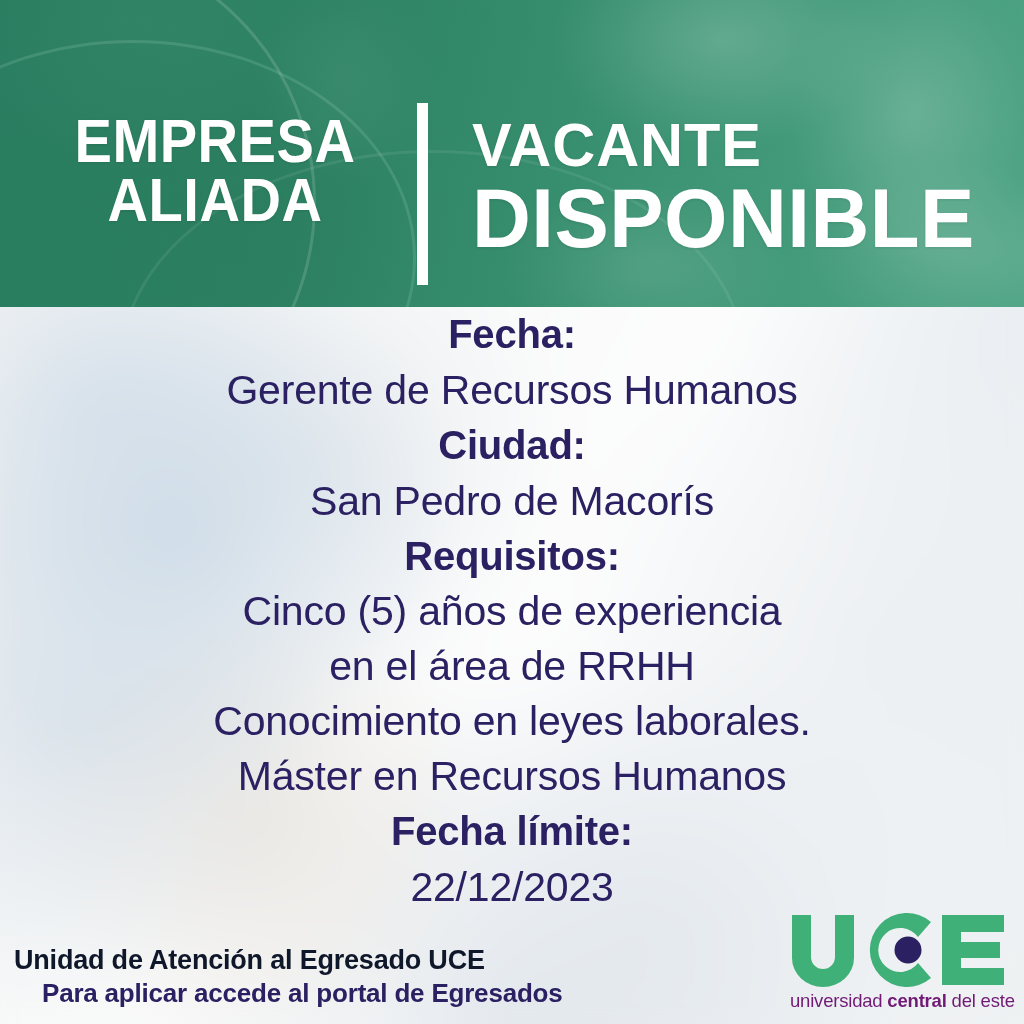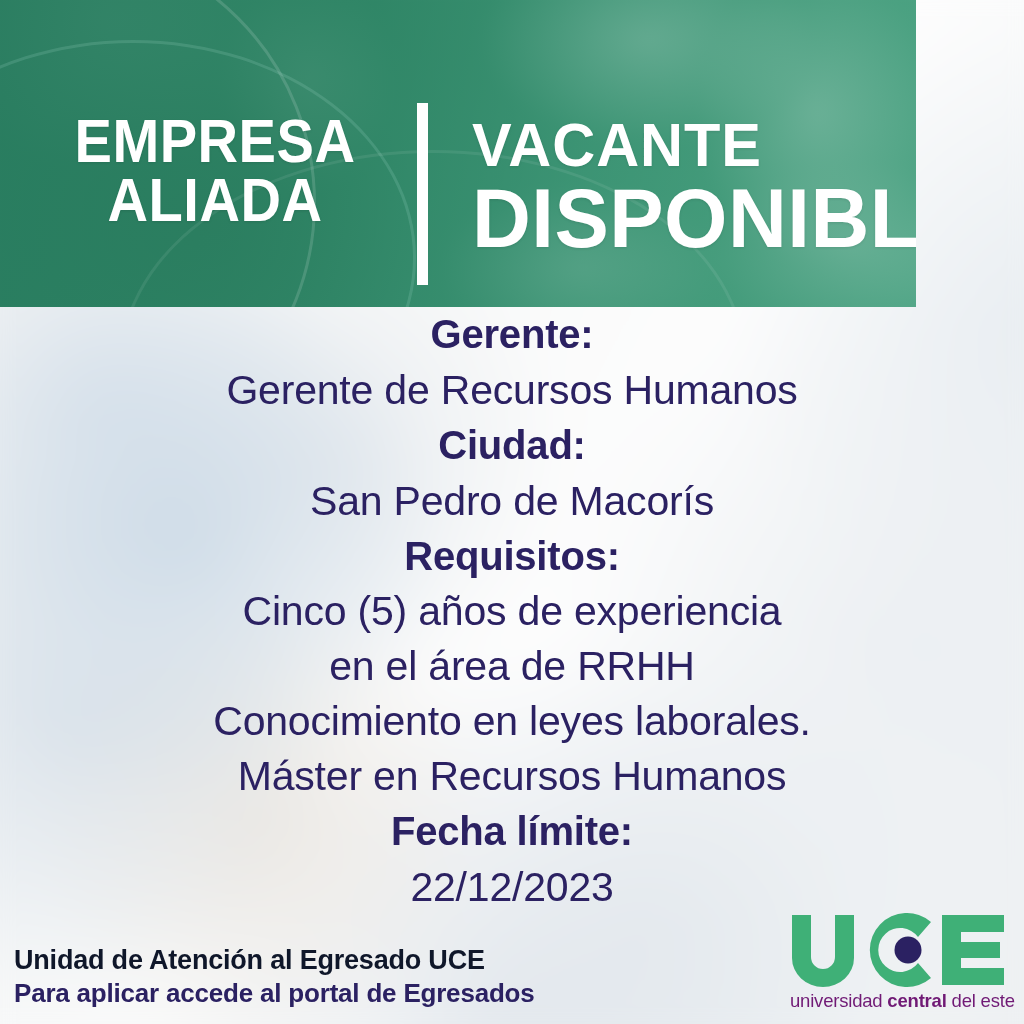--- a/index.html
+++ b/index.html
@@ -36,21 +36,21 @@
       linear-gradient(118deg, #eef0f1 0%, #f7f8f8 34%, #fdfdfd 58%, #f4f6f7 80%, #eceff1 100%);
     filter: blur(22px);
     transform: scale(1.08);
   }
 
   
   .header {
     position: absolute;
     left: 0;
     top: 0;
-    width: 916px;
+    width: 1024px;
     height: 307px;
     overflow: hidden;
   }
   .header-photo {
     position: absolute;
     inset: -14px;
     background:
       
       radial-gradient(ellipse 240px 150px at 70% 16%, rgba(255,255,255,0.50) 0%, rgba(255,255,255,0) 70%),
       radial-gradient(ellipse 170px 210px at 88% 38%, rgba(255,255,255,0.46) 0%, rgba(255,255,255,0) 72%),
@@ -177,20 +177,21 @@
     font-size: 27px;
     letter-spacing: -0.2px;
     white-space: nowrap;
   }
   .f-navy {
     color: #2b2162;
     font-weight: bold;
     font-size: 26px;
     letter-spacing: -0.2px;
     white-space: nowrap;
+    margin-left: 28px;
   }
   .f-navy .reg { font-weight: normal; }
 
   
   .logo {
     position: absolute;
     right: 18px;
     bottom: 12px;
     width: 216px;
     text-align: center;
@@ -229,21 +230,21 @@
       <div class="divider"></div>
 
       <div class="vacante-block">
         <span class="vacante-line">VACANTE</span>
         <span class="disponible-line">DISPONIBLE</span>
       </div>
     </div>
   </div>
 
   <div class="details">
-    <div class="d-label">Gerente:</div>
+    <div class="d-label">Fecha:</div>
     <div class="d-value">Gerente de Recursos Humanos</div>
 
     <div class="d-label">Ciudad:</div>
     <div class="d-value">San Pedro de Macorís</div>
 
     <div class="d-label">Requisitos:</div>
     <div class="d-value tight">Cinco (5) años de experiencia</div>
     <div class="d-value tight">en el área de RRHH</div>
     <div class="d-value tight">Conocimiento en leyes laborales.</div>
     <div class="d-value tight">Máster en Recursos Humanos</div>

